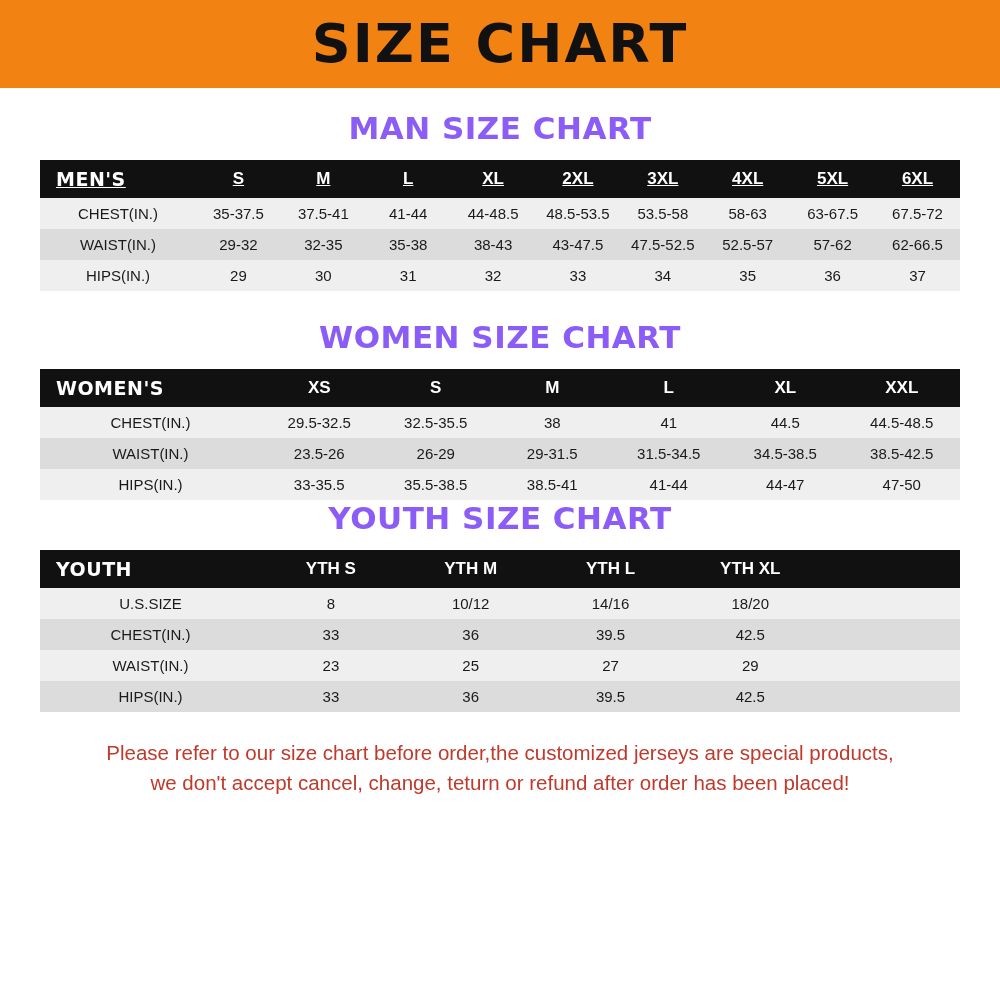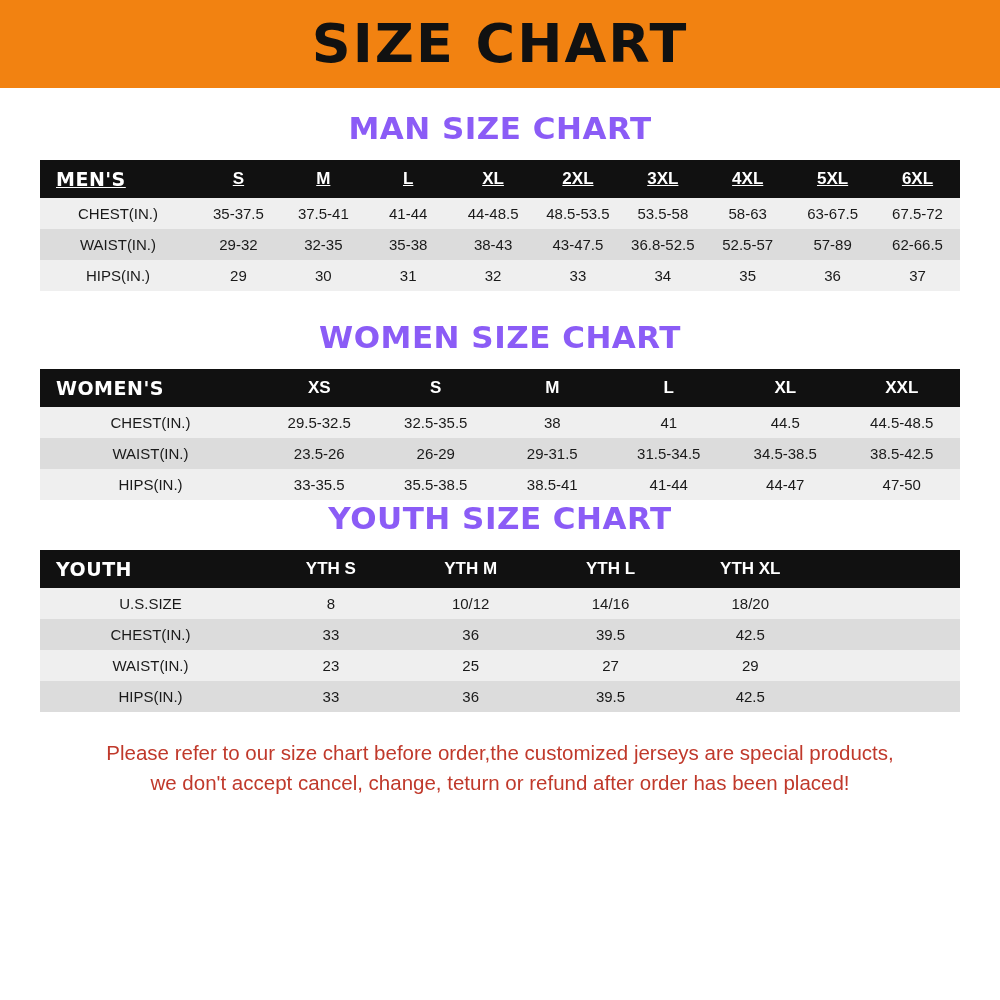--- a/index.html
+++ b/index.html
@@ -167,23 +167,23 @@
           <td>63-67.5</td>
           <td>67.5-72</td>
         </tr>
         <tr class="even">
           <td class="rowlabel">WAIST(IN.)</td>
           <td>29-32</td>
           <td>32-35</td>
           <td>35-38</td>
           <td>38-43</td>
           <td>43-47.5</td>
-          <td>36.8-52.5</td>
+          <td>47.5-52.5</td>
           <td>52.5-57</td>
-          <td>57-89</td>
+          <td>57-62</td>
           <td>62-66.5</td>
         </tr>
         <tr class="odd">
           <td class="rowlabel">HIPS(IN.)</td>
           <td>29</td>
           <td>30</td>
           <td>31</td>
           <td>32</td>
           <td>33</td>
           <td>34</td>

